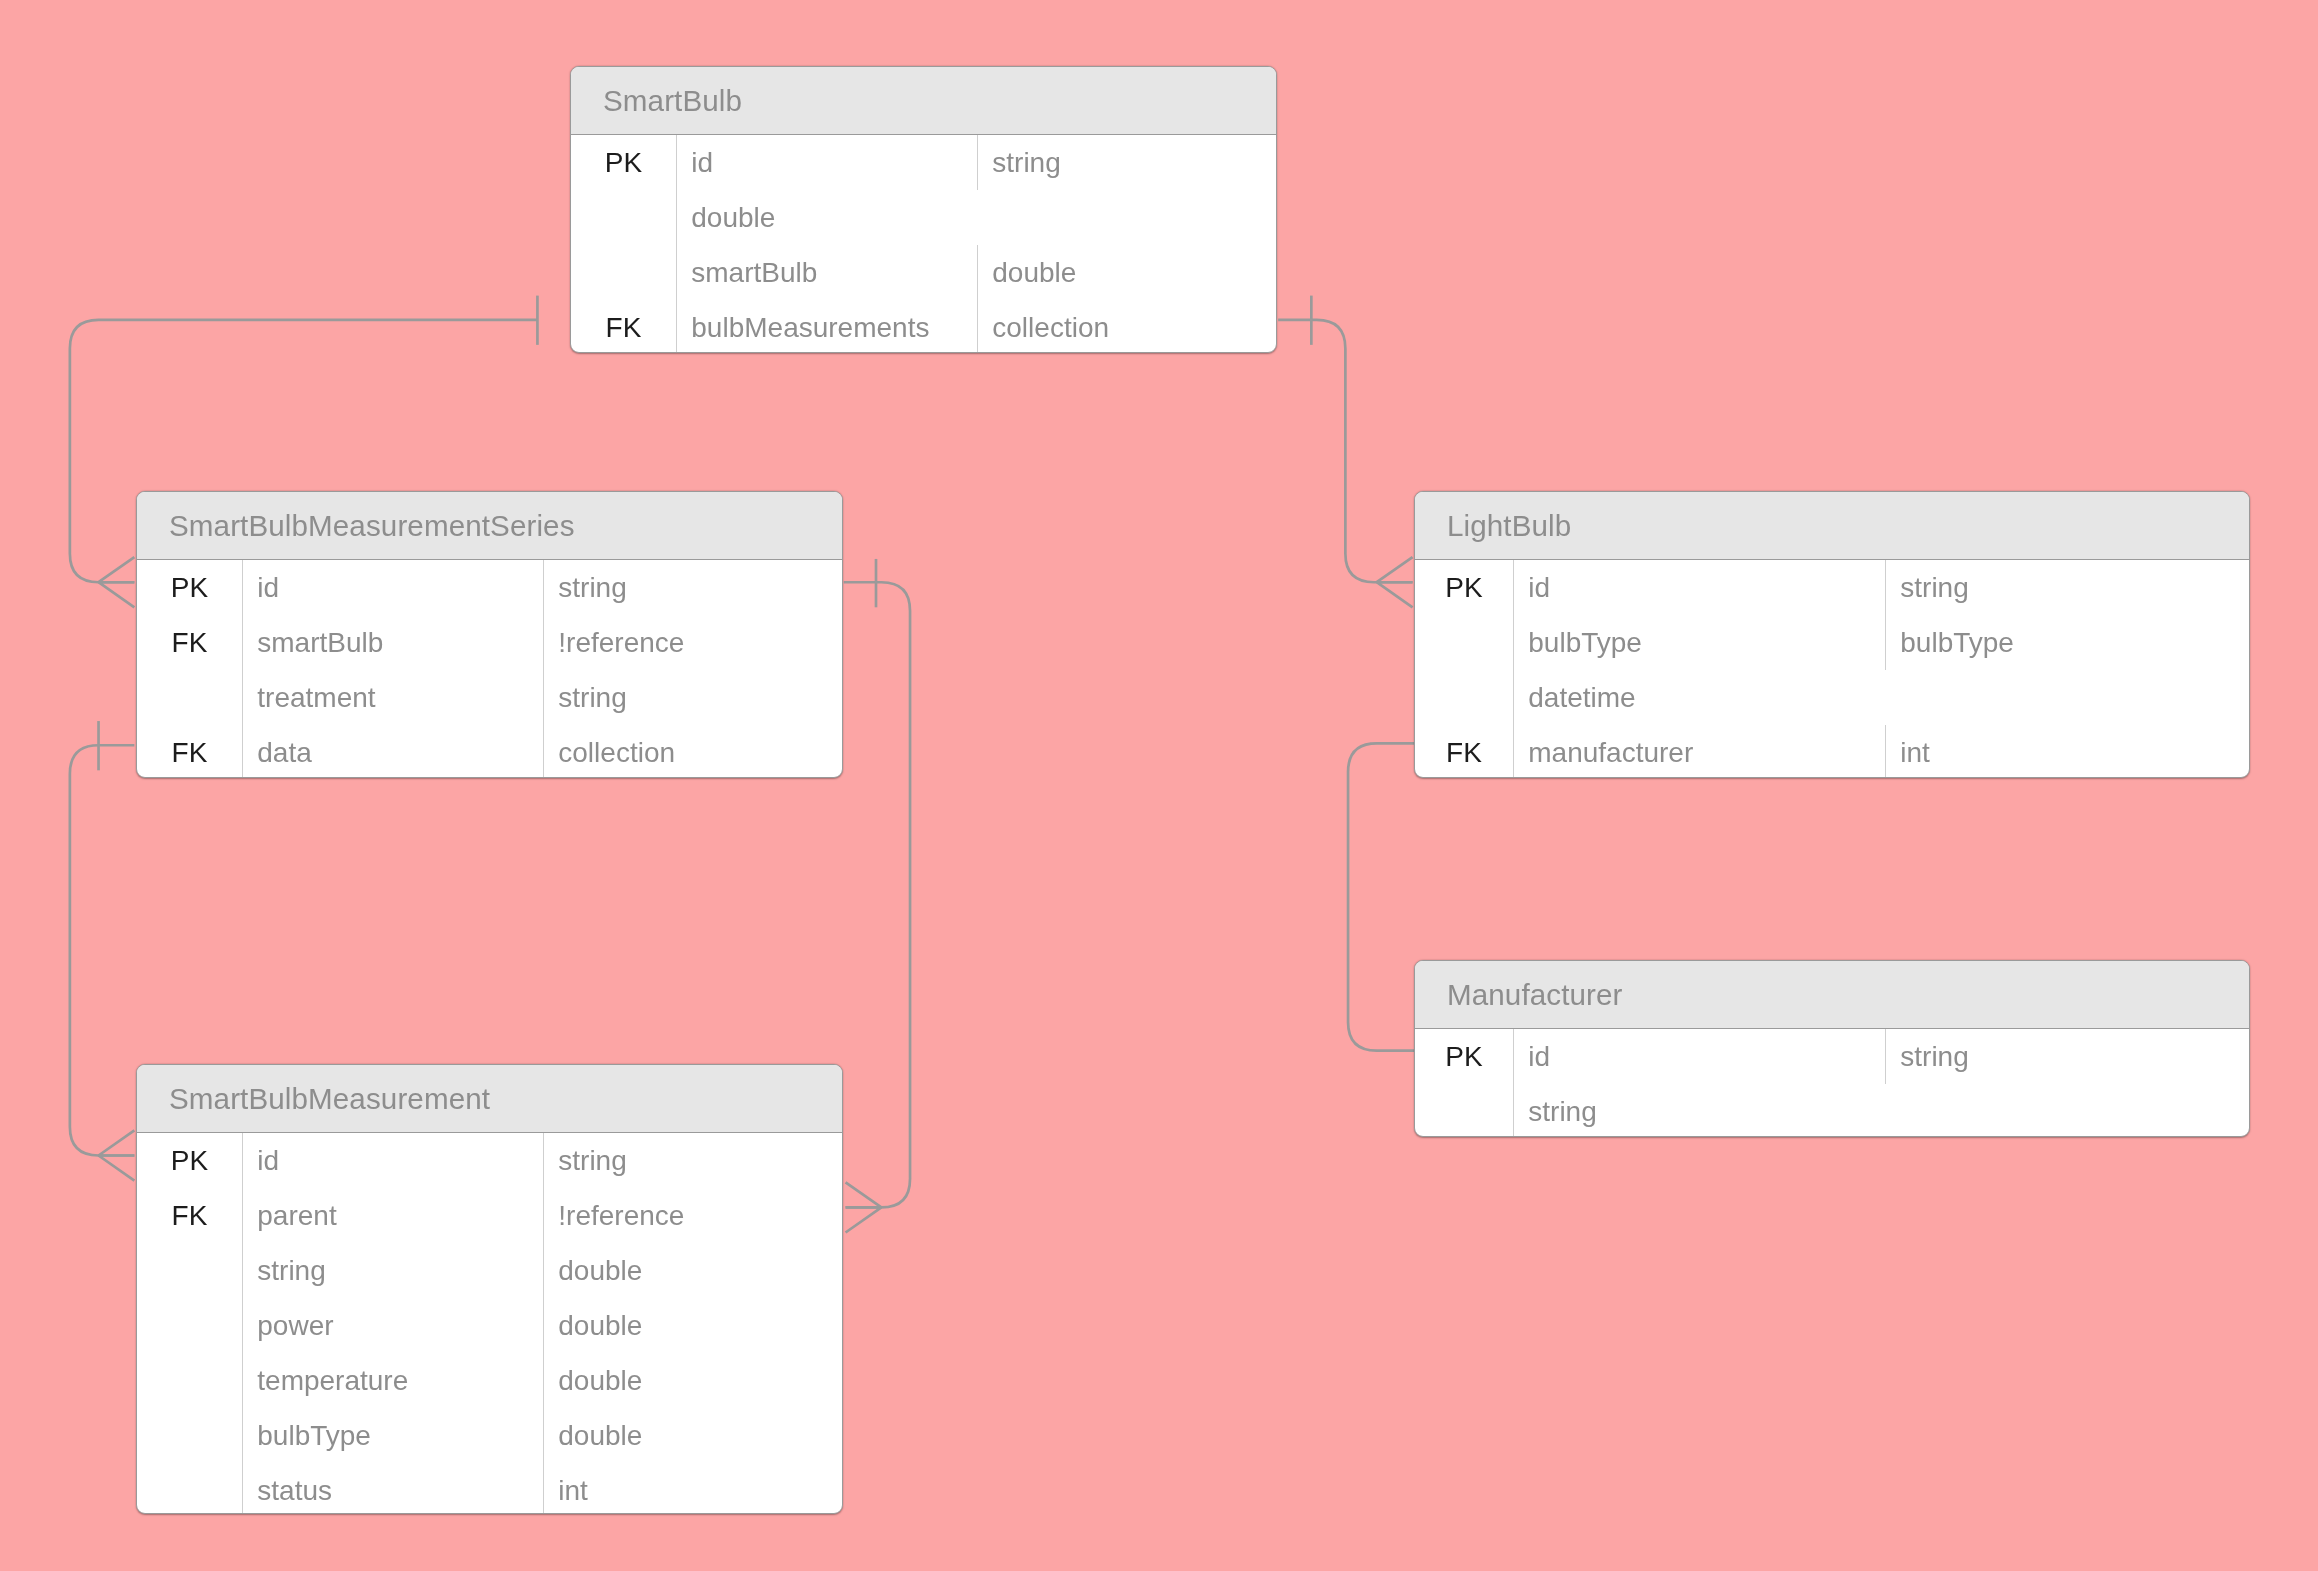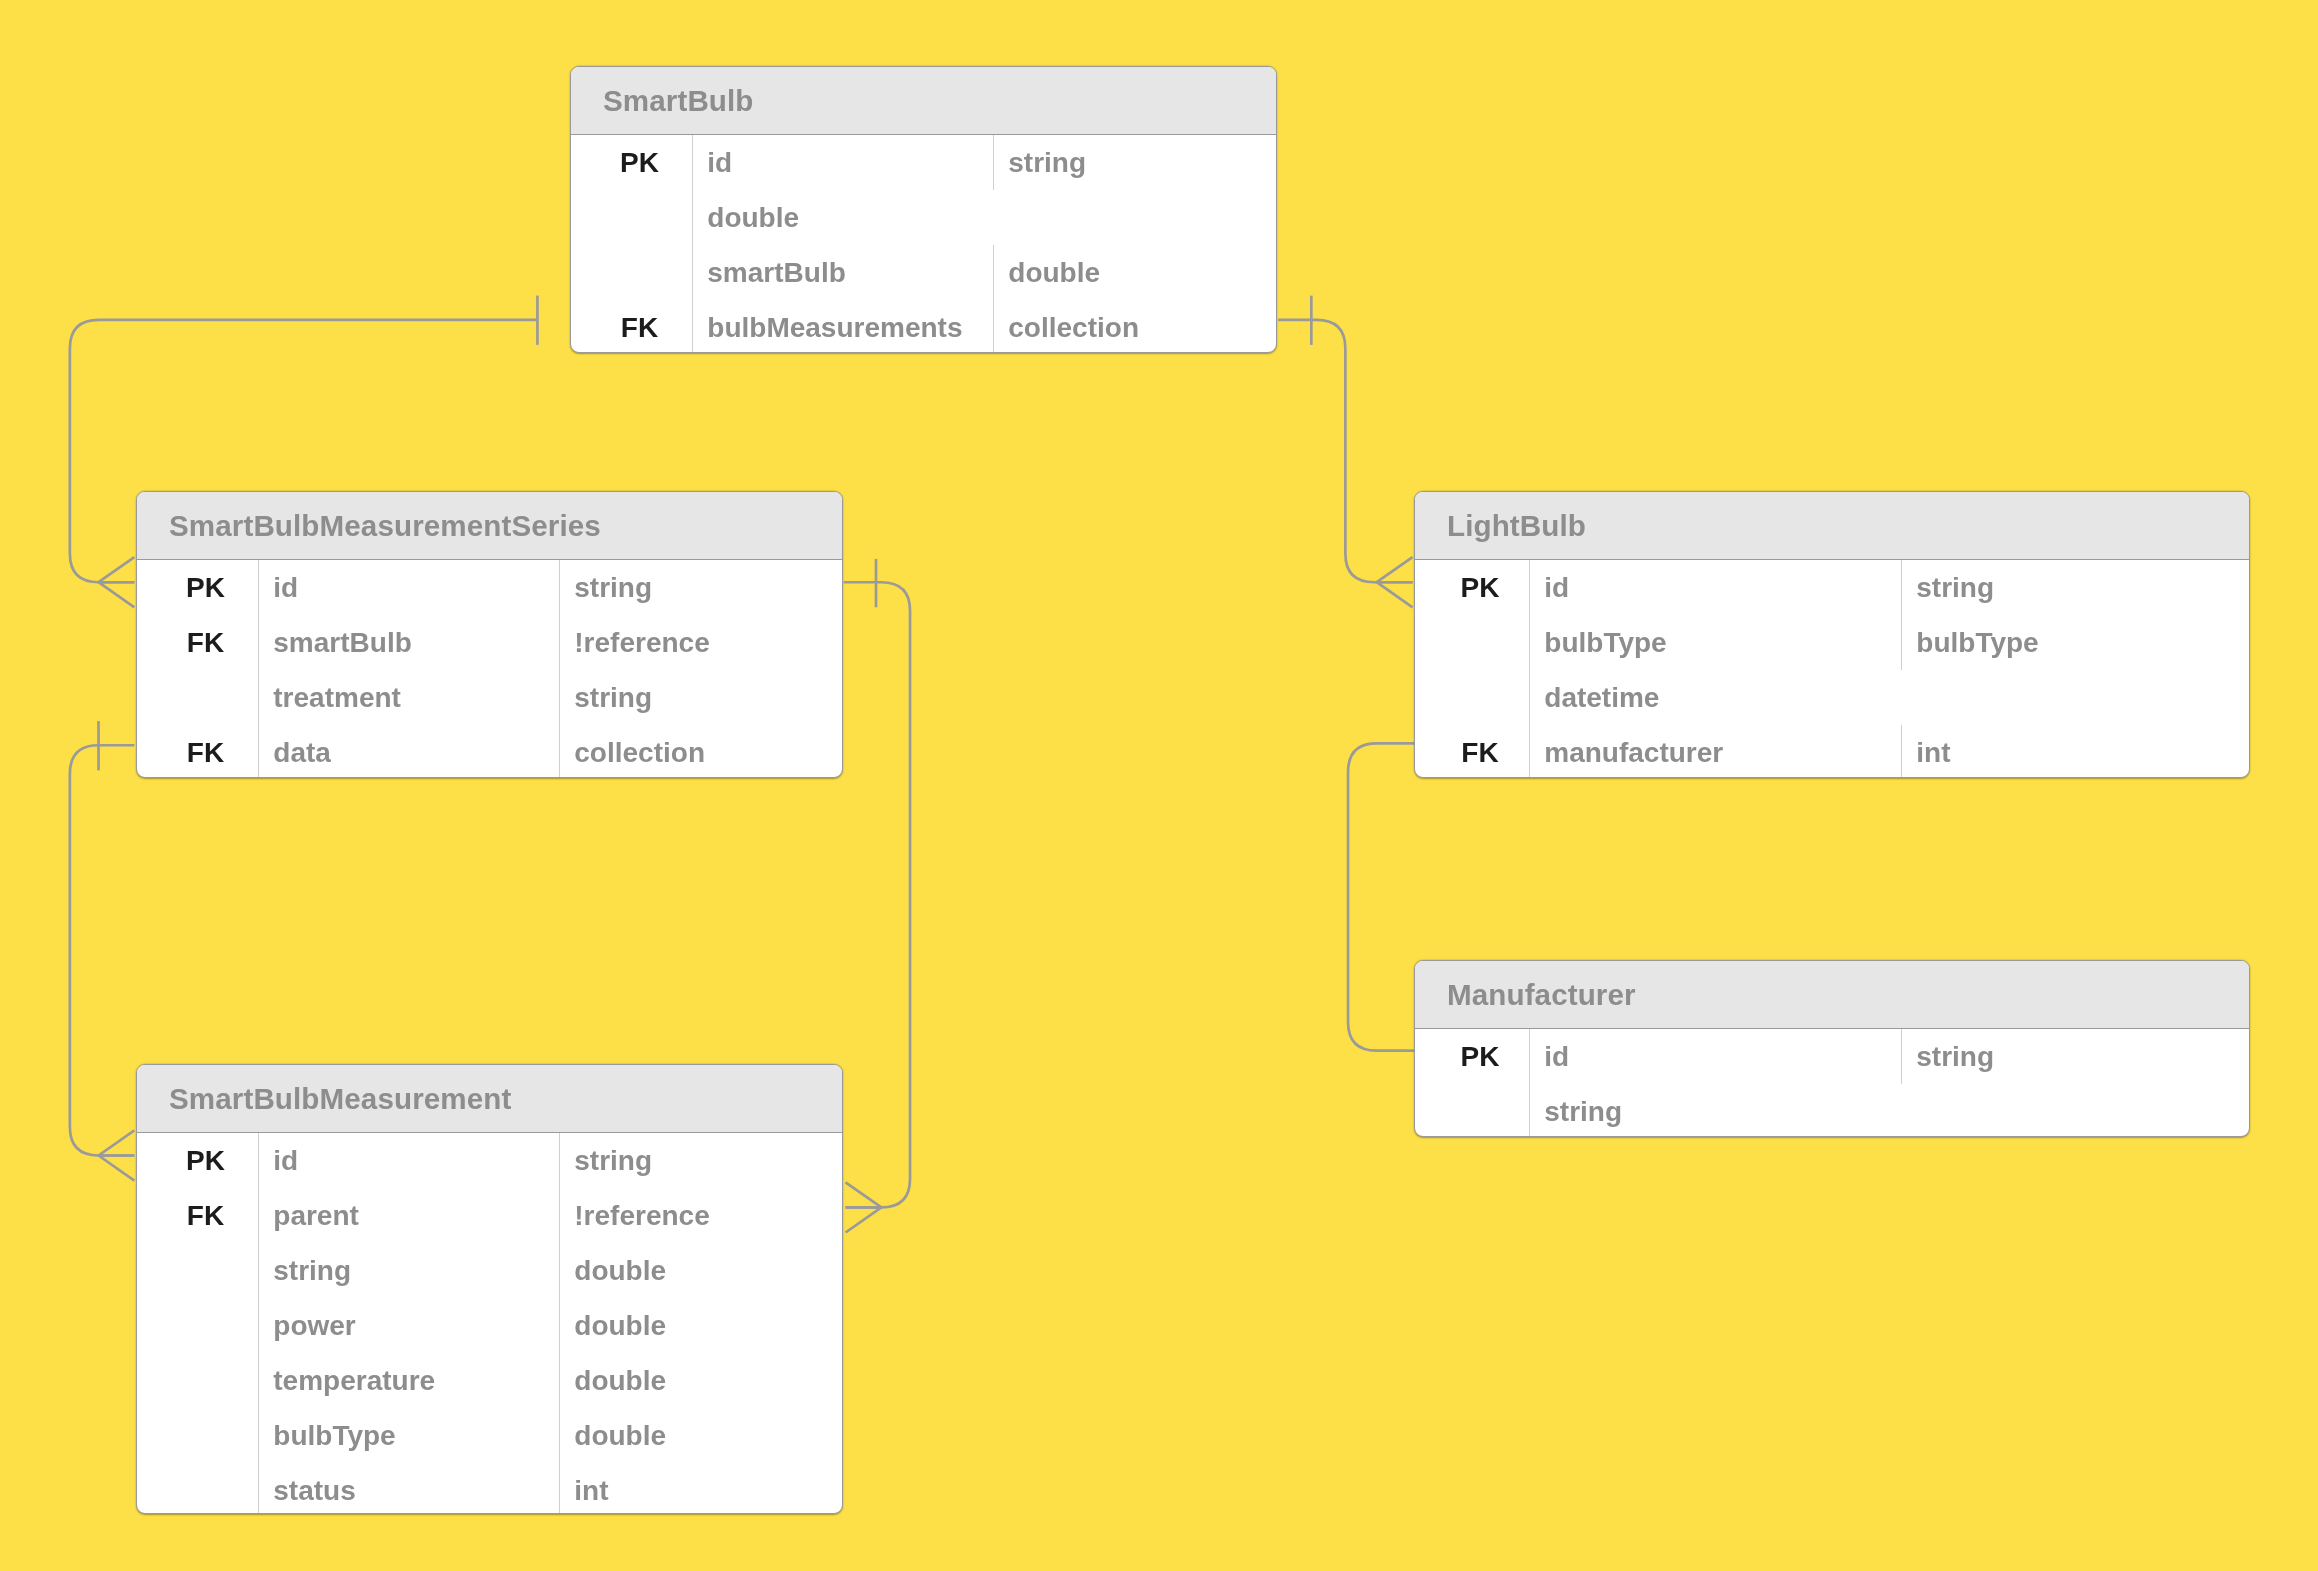--- a/index.html
+++ b/index.html
@@ -4,24 +4,23 @@
 <style>
   html, body {
     margin: 0;
     padding: 0;
     background: #000000;
   }
   #canvas {
     position: relative;
     width: 2319px;
     height: 1572px;
-    background: #fde047;
+    background: #fca5a5;
     overflow: hidden;
     font-family: "Liberation Sans", sans-serif;
-    font-weight: bold;
   }
   #edge-layer {
     position: absolute;
     left: 0;
     top: 0;
     width: 2319px;
     height: 1572px;
     pointer-events: none;
   }
   .entity {
@@ -43,21 +42,20 @@
     padding-left: 32px;
   }
   .entity-title {
     font-size: 29.6px;
     color: #8d8d8d;
     white-space: nowrap;
     letter-spacing: 0.1px;
   }
   .entity-body {
     position: relative;
-    padding-left: 16px;
   }
   .attr-row {
     display: flex;
     align-items: center;
     height: 55px;
     box-sizing: border-box;
   }
   .attr-key {
     flex: 0 0 auto;
     box-sizing: border-box;

